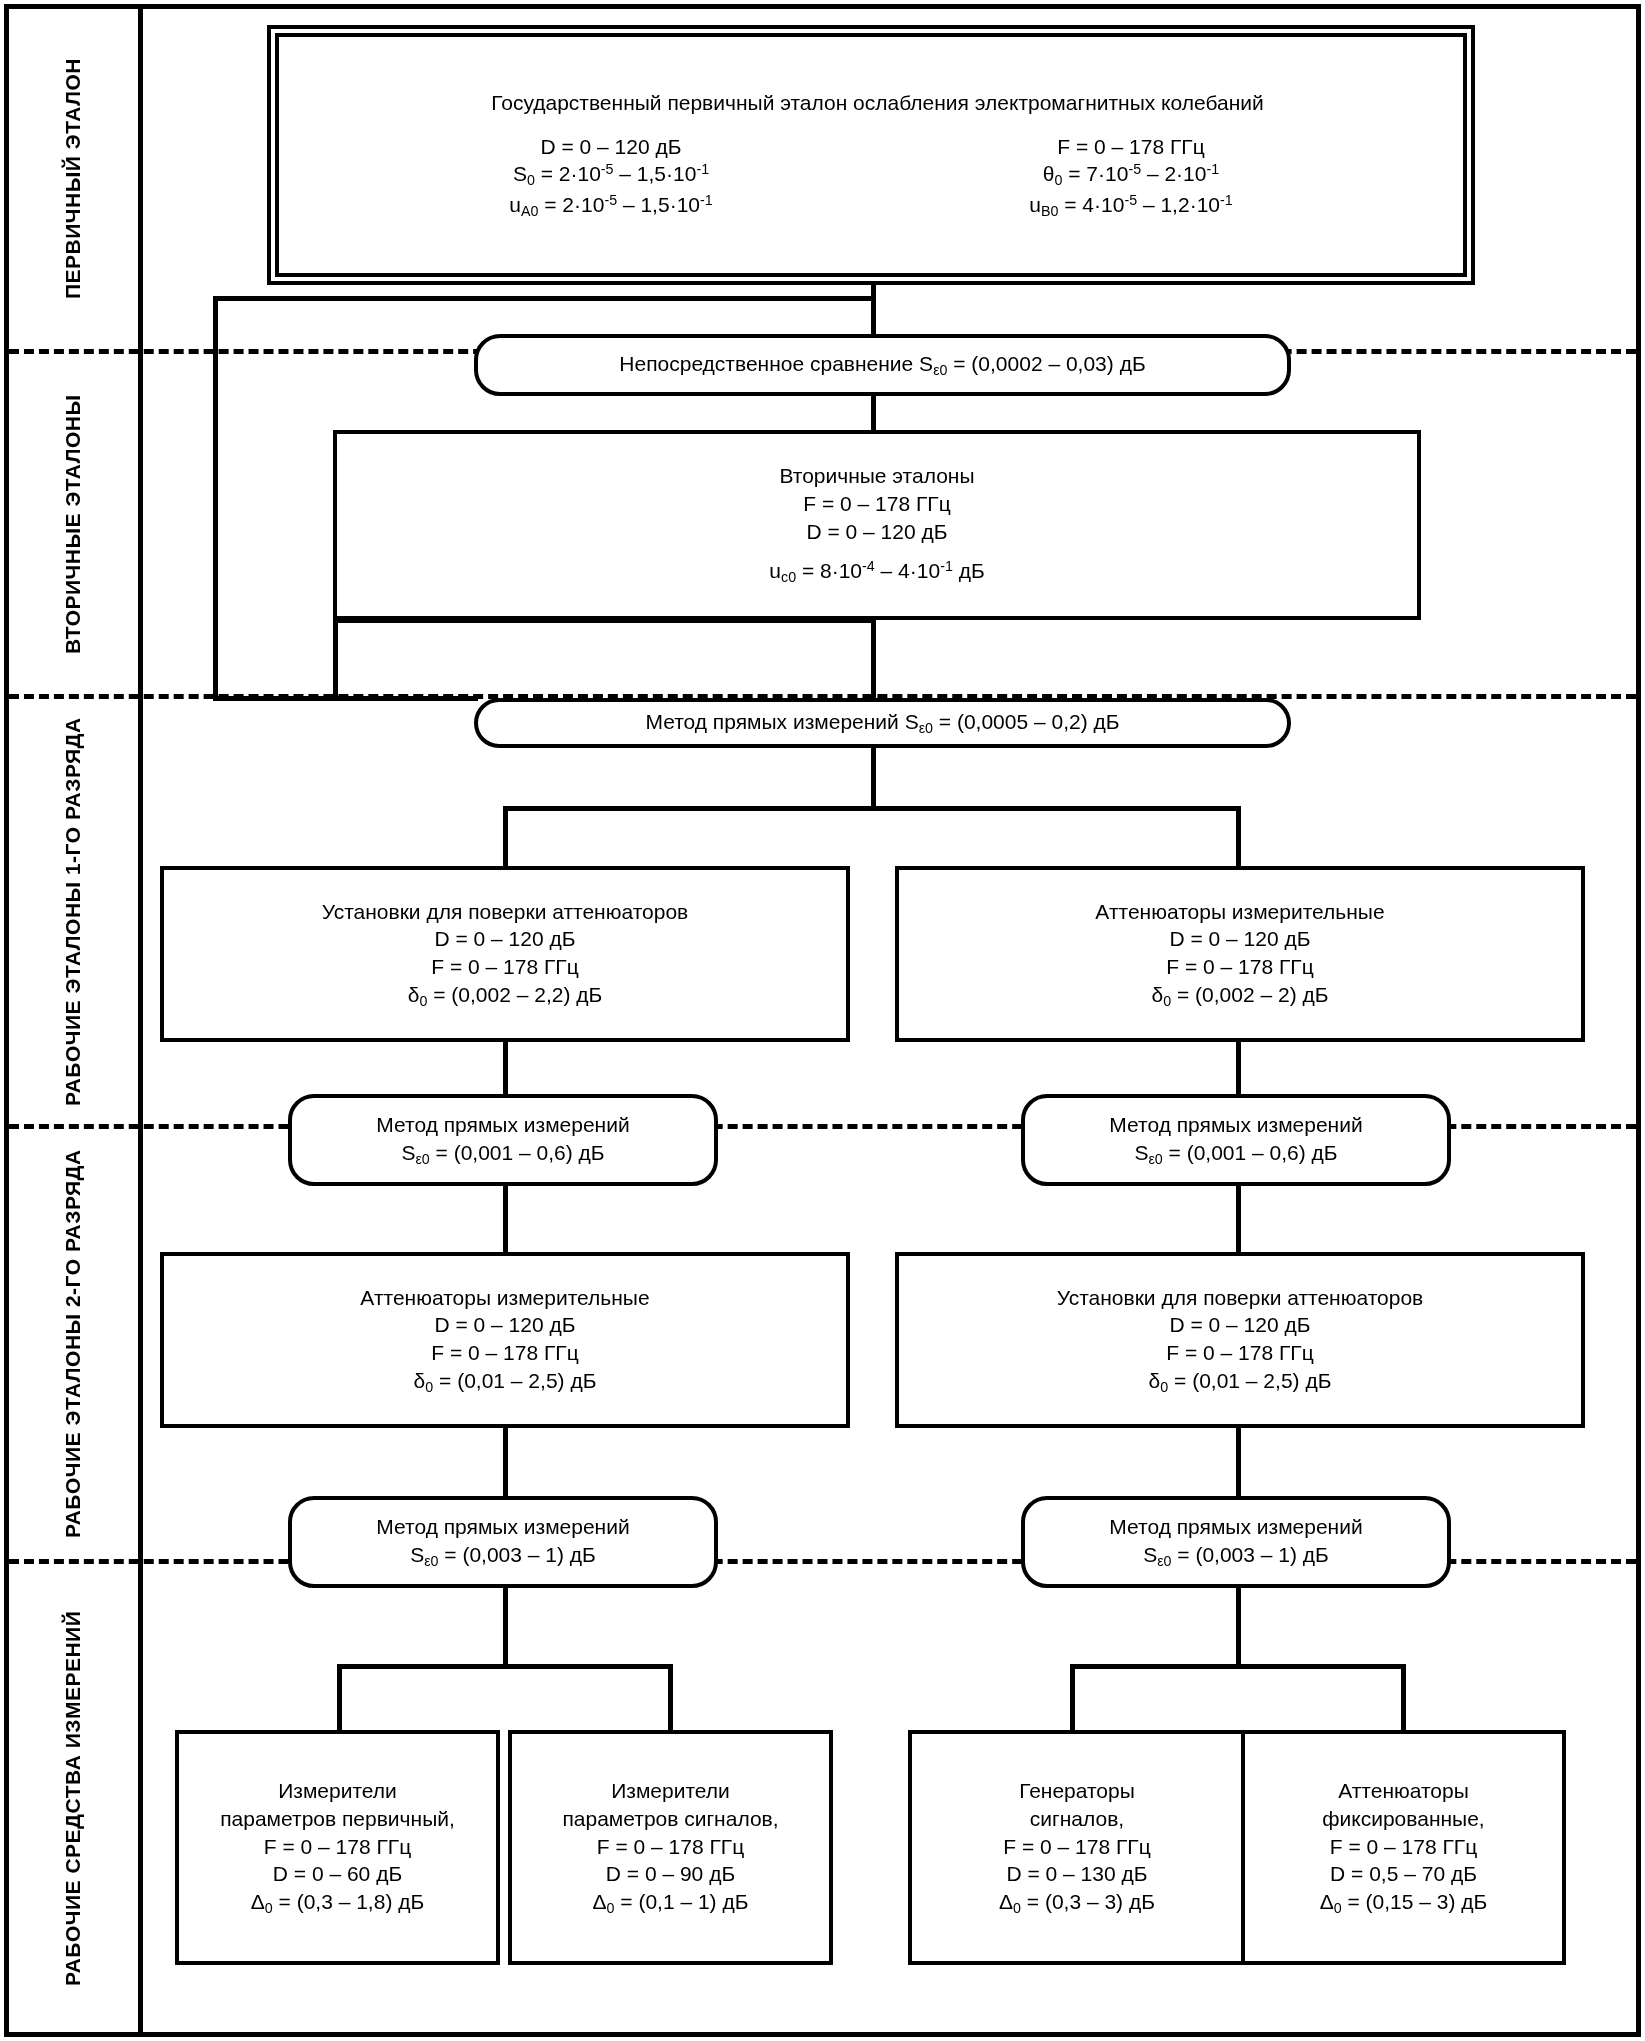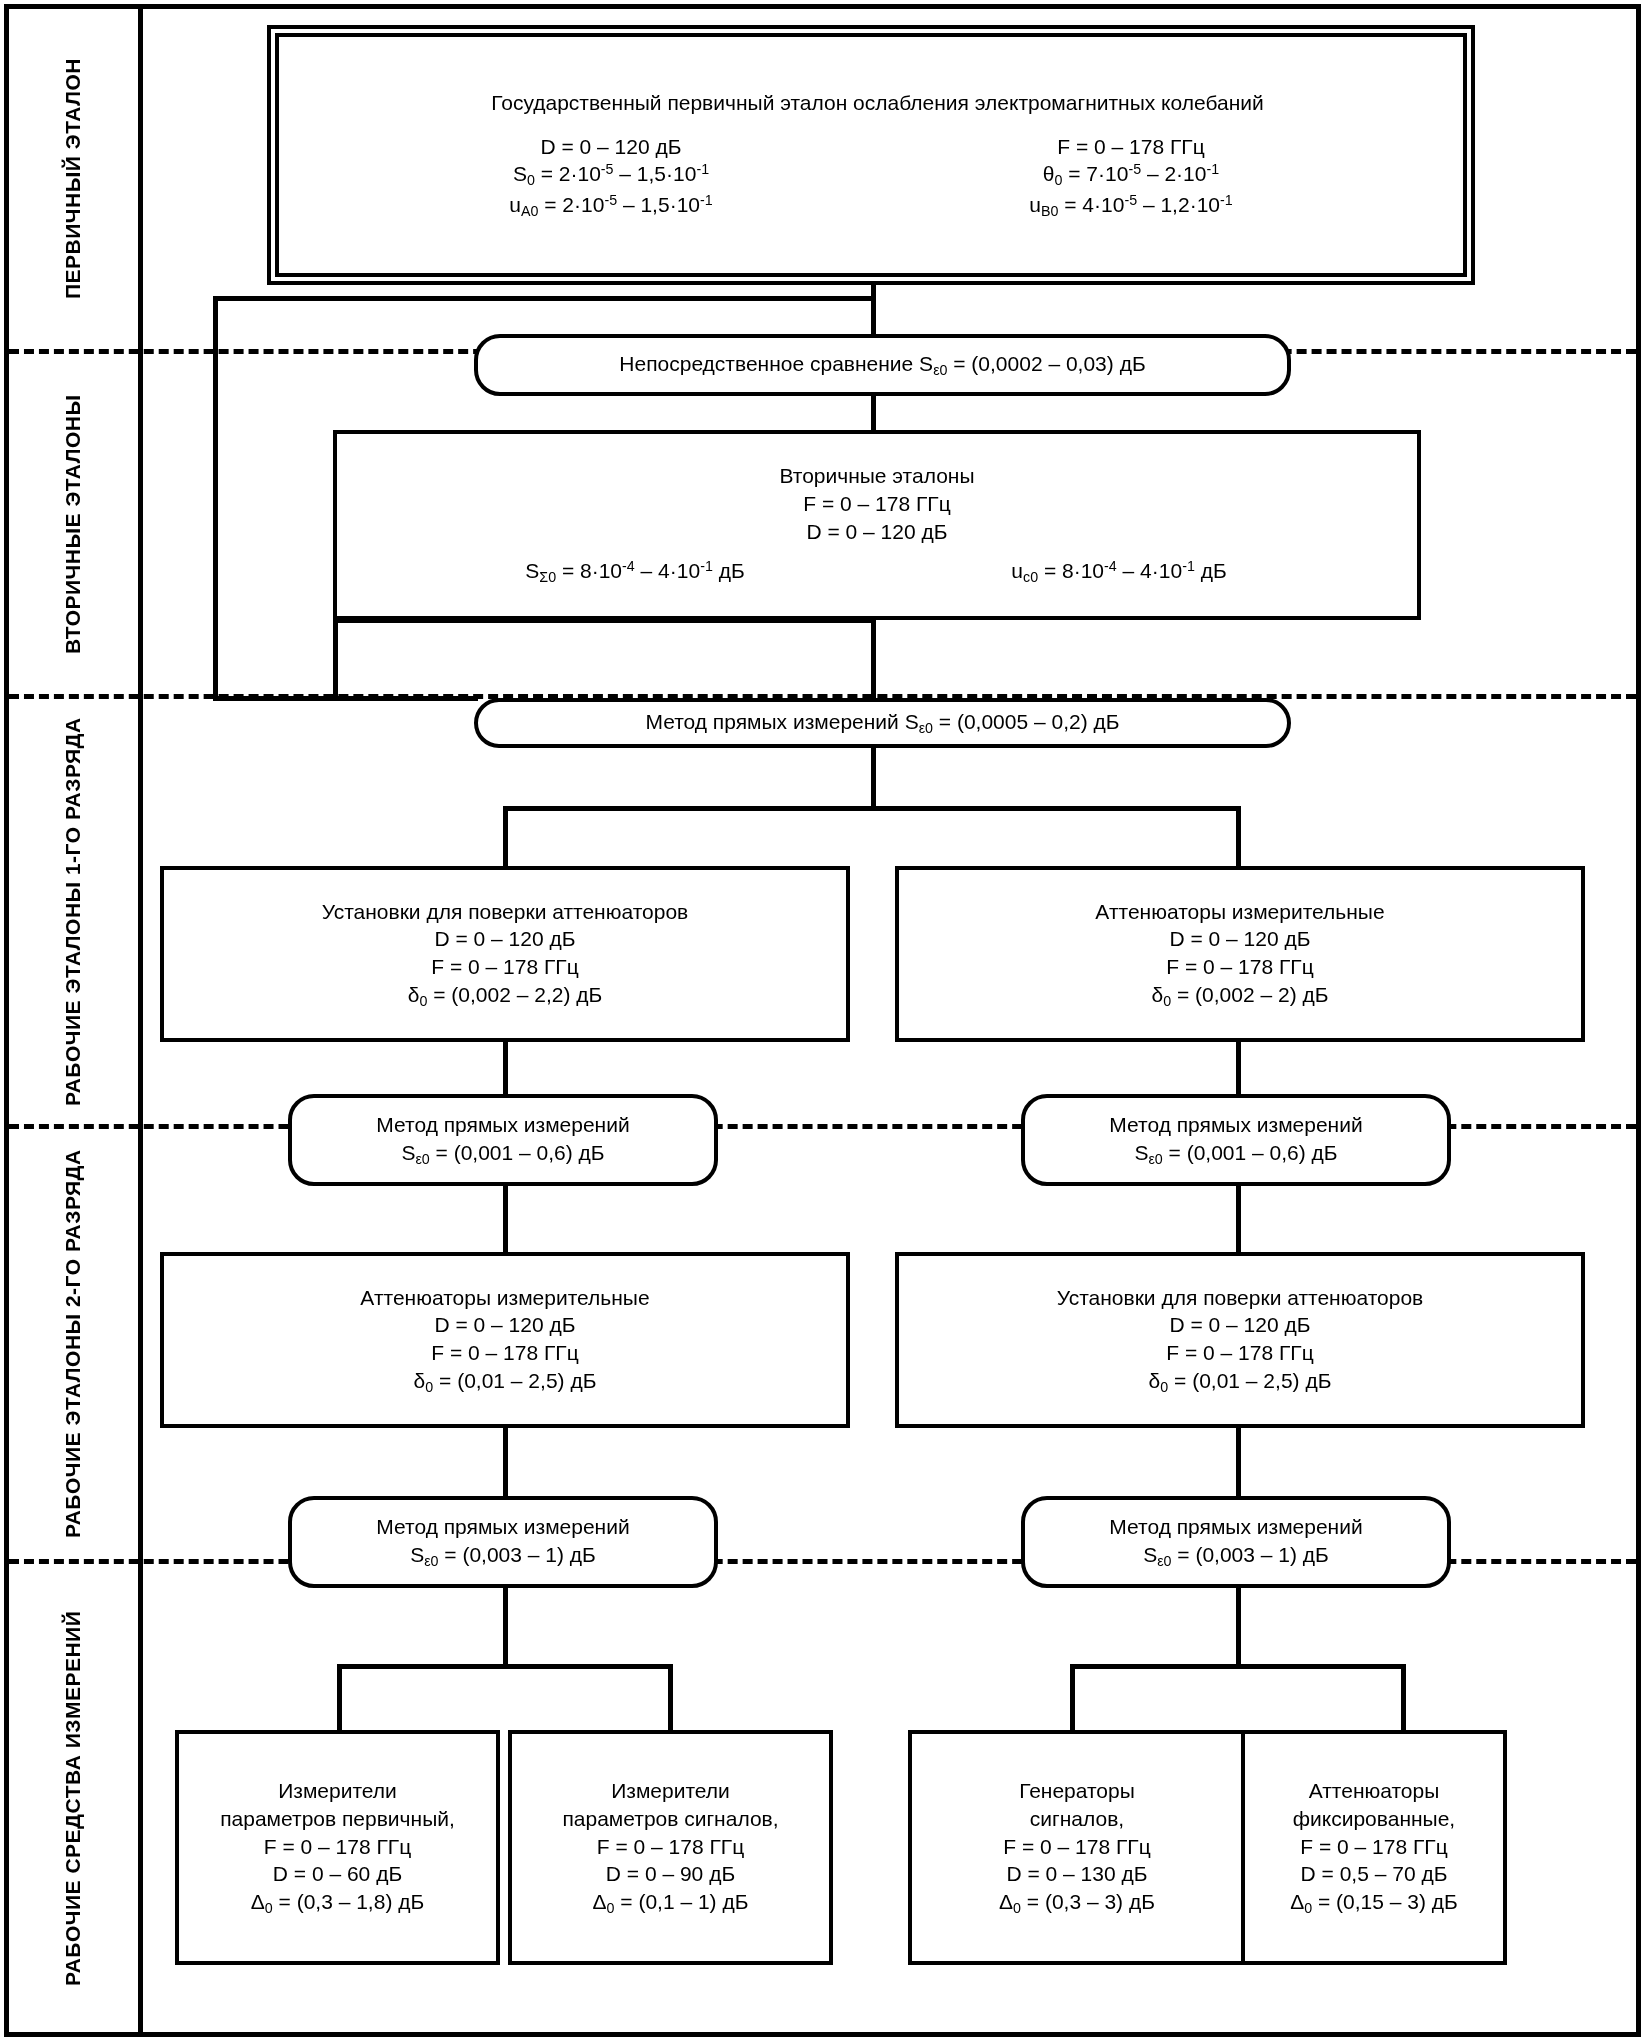--- a/index.html
+++ b/index.html
@@ -115,21 +115,20 @@
 
   <div class="box rounded" style="left:474px;top:334px;width:817px;height:62px;">
     <div class="ln">Непосредственное сравнение S<sub>ε0</sub> = (0,0002 – 0,03) дБ</div>
   </div>
 
   <div class="box" style="left:333px;top:430px;width:1088px;height:190px;">
     <div class="ln">Вторичные эталоны</div>
     <div class="ln">F = 0 – 178 ГГц</div>
     <div class="ln">D = 0 – 120 дБ</div>
     <div class="two-col" style="padding:12px 56px 0 56px;">
-      <div class="ln">S<sub>Σ0</sub> = 8·10<sup>-4</sup> – 4·10<sup>-1</sup> дБ</div>
       <div class="ln">u<sub>c0</sub> = 8·10<sup>-4</sup> – 4·10<sup>-1</sup> дБ</div>
     </div>
   </div>
 
   <div class="box rounded" style="left:474px;top:698px;width:817px;height:50px;">
     <div class="ln">Метод прямых измерений S<sub>ε0</sub> = (0,0005 – 0,2) дБ</div>
   </div>
 
   <div class="box" style="left:160px;top:866px;width:690px;height:176px;">
     <div class="ln">Установки для поверки аттенюаторов</div>
@@ -189,21 +188,21 @@
     <div class="ln">D = 0 – 90 дБ</div>
     <div class="ln">Δ<sub>0</sub> = (0,1 – 1) дБ</div>
   </div>
   <div class="box" style="left:908px;top:1730px;width:338px;height:235px;">
     <div class="ln">Генераторы</div>
     <div class="ln">сигналов,</div>
     <div class="ln">F = 0 – 178 ГГц</div>
     <div class="ln">D = 0 – 130 дБ</div>
     <div class="ln">Δ<sub>0</sub> = (0,3 – 3) дБ</div>
   </div>
-  <div class="box" style="left:1241px;top:1730px;width:266px;height:235px;text-align:right;">
+  <div class="box" style="left:1241px;top:1730px;width:325px;height:235px;text-align:right;">
     <div class="ln">Аттенюаторы</div>
     <div class="ln">фиксированные,</div>
     <div class="ln">F = 0 – 178 ГГц</div>
     <div class="ln">D = 0,5 – 70 дБ</div>
     <div class="ln">Δ<sub>0</sub> = (0,15 – 3) дБ</div>
   </div>
 
 </div>
 
 </body></html>

